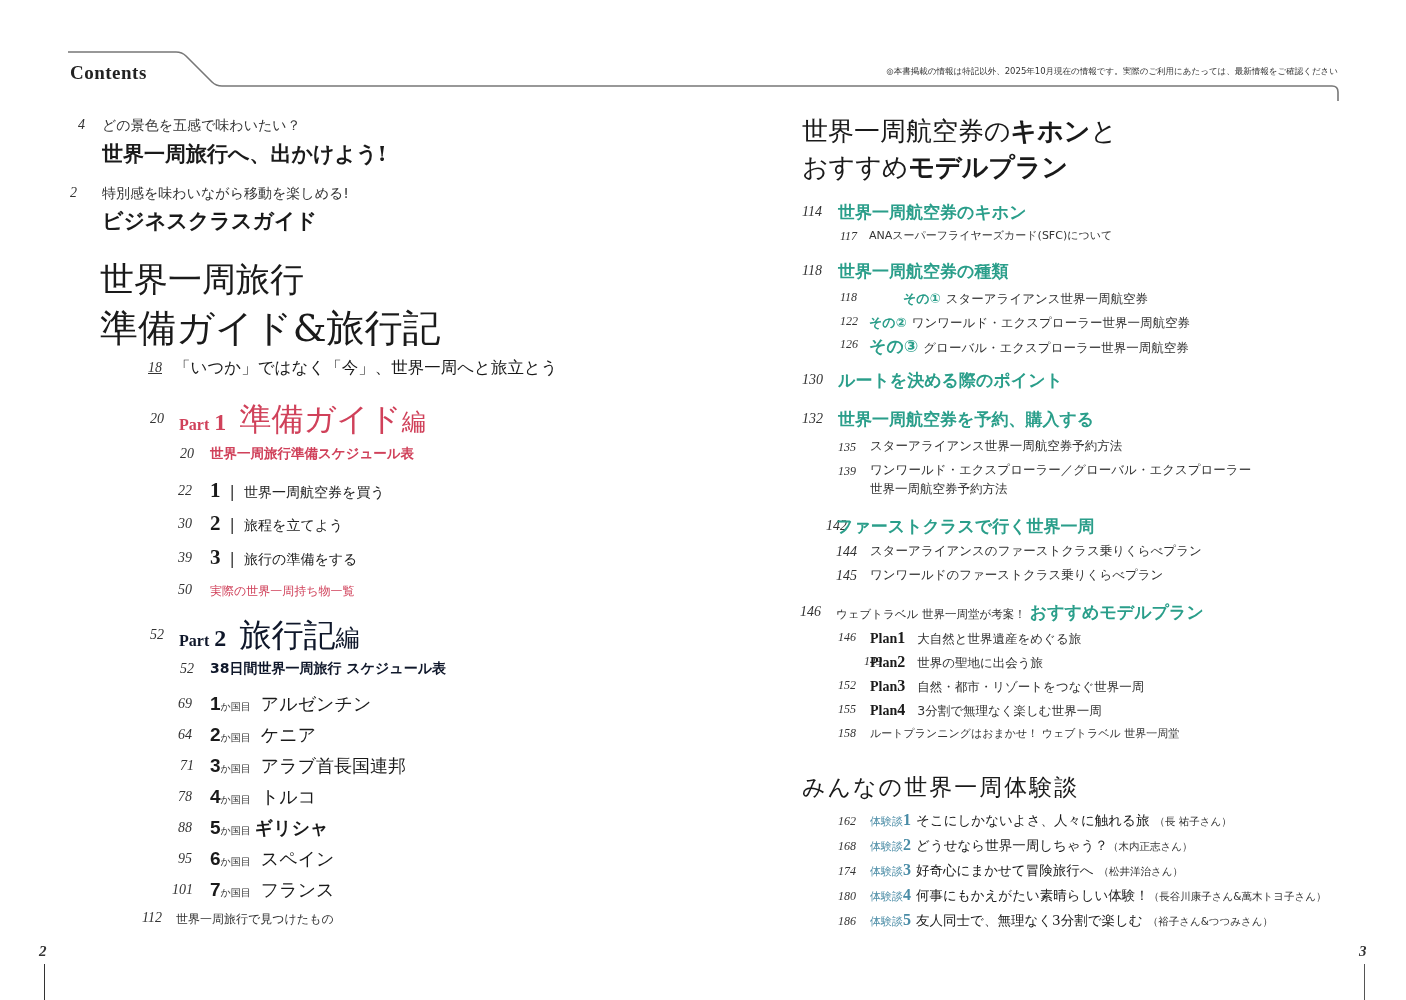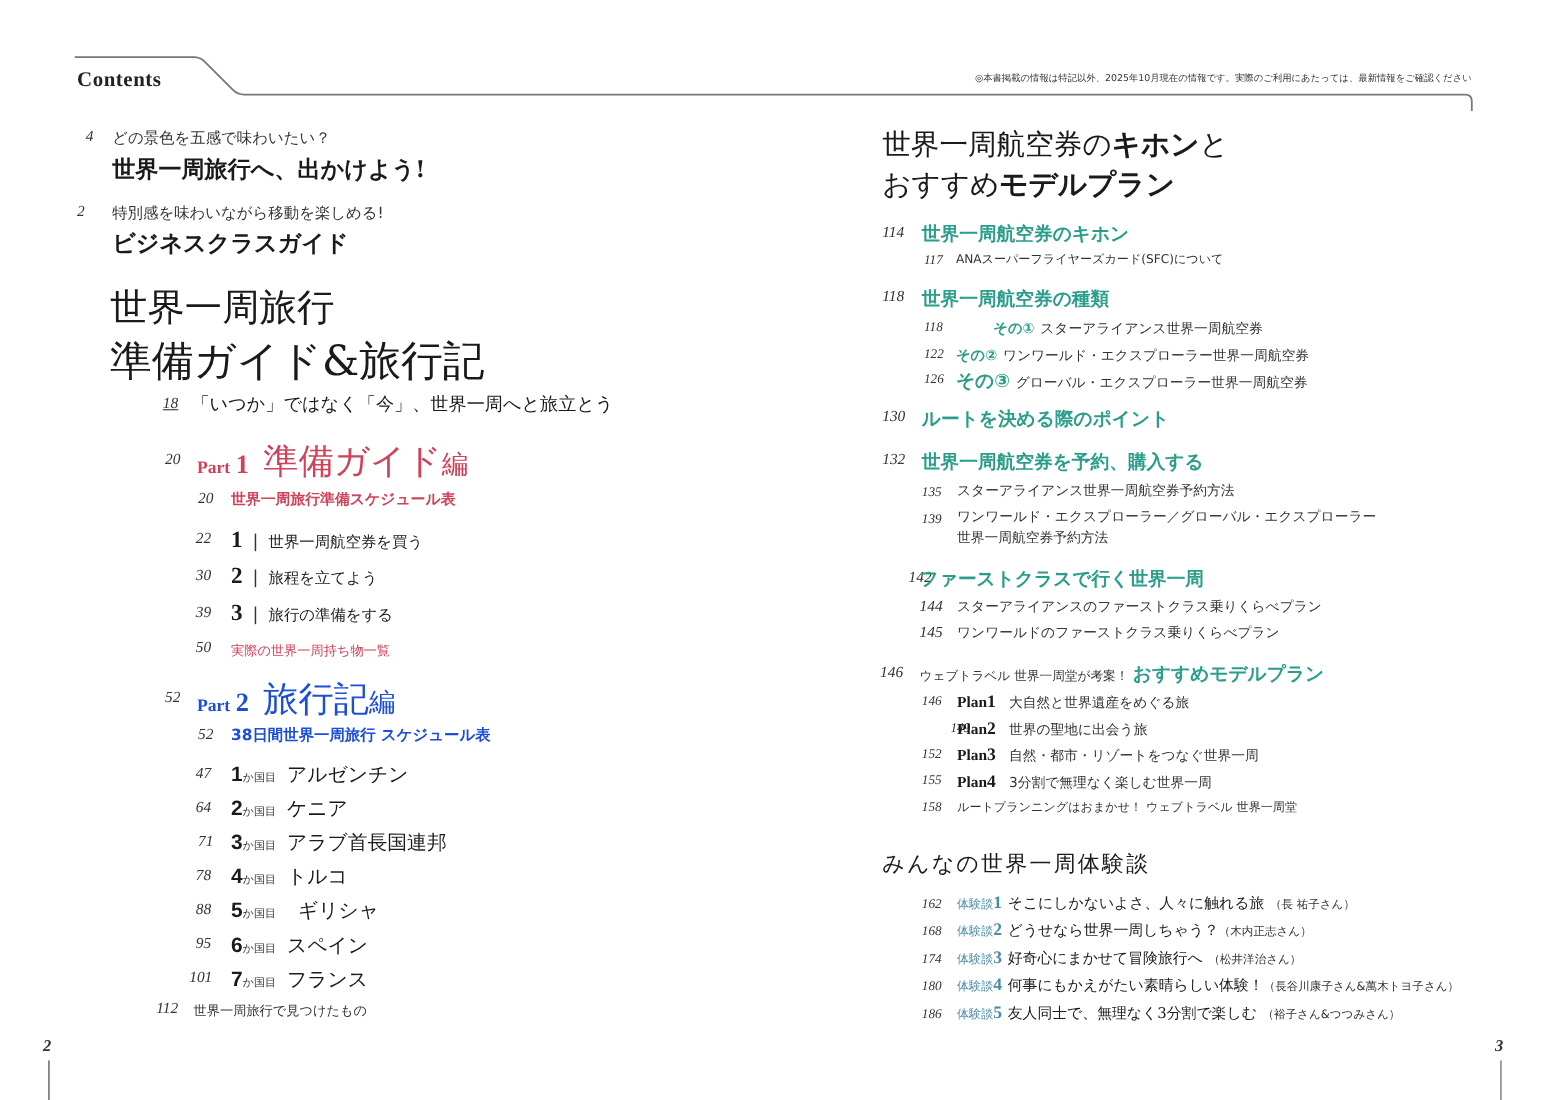--- a/index.html
+++ b/index.html
@@ -11,21 +11,21 @@
   
   #contents-tab { left:70px; top:62px; font-family:"Liberation Serif", serif; font-weight:bold; font-size:19px; letter-spacing:0.5px; color:#222; }
   #header-svg { position:absolute; left:0; top:0; }
   #disclaimer { right:68px; top:66px; font-size:8.5px; color:#333; }
 
   
   .l-sub { font-size:14px; color:#333; }
   .l-big { font-family:"DejaVu Serif", serif; font-weight:bold; font-size:21px; color:#1a1a1a; }
   .title-xl { font-family:"DejaVu Serif", serif; font-size:34px; color:#1a1a1a; }
   .red { color:#d0415a; }
-  .blue { color:#1d4ed8; }
+  .blue { color:#0f172a; }
   .teal { color:#2a9e8a; }
   .partlbl { font-family:"Liberation Serif", serif; font-weight:bold; font-size:16px;margin-top:20px; }
   .partnum { font-family:"Liberation Serif", serif; font-weight:bold; font-size:24px; }
   .partbig { font-family:"DejaVu Serif", serif; font-size:32px; }
   .partsuf { font-family:"DejaVu Serif", serif; font-size:24px; }
   .stepnum { font-family:"Liberation Serif", serif; font-weight:bold; font-size:21px; color:#1a1a1a; }
   .country-num { font-family:"Liberation Sans", sans-serif; font-weight:bold; font-size:19px; color:#1a1a1a; }
   .country-suf { font-size:10px; color:#333; }
   .country-name { font-family:"DejaVu Serif", serif; font-size:18px; color:#1a1a1a; }
 
@@ -34,21 +34,21 @@
   .r-title b { font-weight:bold; }
   .r-h { font-weight:bold; font-size:17px; color:#2a9e8a; }
   .r-s { font-size:12.5px; color:#333; }
   .r-xs { font-size:11px; color:#333; }
   .plan { font-family:"Liberation Serif", serif; font-weight:bold; font-size:14px; color:#1a1a1a; }
   .plan .n { font-size:16px; }
   .exp-lbl { font-size:11px; color:#4a8ca6; }
   .exp-num { font-family:"Liberation Serif", serif; font-weight:bold; font-size:16px; color:#4a8ca6; }
   .exp-txt { font-family:"DejaVu Serif", serif; font-size:13.5px; color:#1a1a1a; }
   .exp-who { font-size:10.5px; color:#333; }
-  .mincho-title { font-family:"DejaVu Serif", serif; font-size:20px; color:#1a1a1a; letter-spacing:2px; }
+  .mincho-title { font-family:"DejaVu Serif", serif; font-size:23px; color:#1a1a1a; letter-spacing:2px; }
 
   .folio { font-family:"Liberation Serif", serif; font-style:italic; font-weight:bold; font-size:15px; color:#333; }
   .vline { position:absolute; width:1px; background:#333; }
 </style>
 </head>
 <body>
 
 <svg id="header-svg" width="1406" height="110">
   <path d="M68 52 L176 52 Q182 52 186 56 L212 82 Q216 86 222 86 L1332 86 Q1338 86 1338 92 L1338 101" fill="none" stroke="#777" stroke-width="1.6"></path>
 </svg>
@@ -103,34 +103,34 @@
   <div class="abs pn" style="left:150px;top:627px;font-size:14px;">52</div>
   <div class="abs blue" style="left:179px;top:614px;">
     <span class="partlbl">Part</span>
     <span class="partnum">2</span>
     <span class="partbig" style="margin-left:8px;">旅行記</span><span class="partsuf">編</span>
   </div>
   <div class="abs pn" style="left:180px;top:661px;font-size:14px;">52</div>
   <div class="abs blue" style="left:210px;top:660px;font-weight:bold;font-size:14px;">38日間世界一周旅行 スケジュール表</div>
 
   <div>
-    <div class="abs pn" style="left:178px;top:696px;font-size:14px;">47</div>
+    <div class="abs pn" style="left:178px;top:696px;font-size:14px;">69</div>
     <div class="abs" style="left:210px;top:692px;"><span class="country-num">1</span><span class="country-suf">か国目</span><span class="country-name" style="margin-left:10px;">アルゼンチン</span></div>
 
     <div class="abs pn" style="left:178px;top:727px;font-size:14px;">64</div>
     <div class="abs" style="left:210px;top:723px;"><span class="country-num">2</span><span class="country-suf">か国目</span><span class="country-name" style="margin-left:10px;">ケニア</span></div>
 
     <div class="abs pn" style="left:180px;top:758px;font-size:14px;">71</div>
     <div class="abs" style="left:210px;top:754px;"><span class="country-num">3</span><span class="country-suf">か国目</span><span class="country-name" style="margin-left:10px;">アラブ首長国連邦</span></div>
 
     <div class="abs pn" style="left:178px;top:789px;font-size:14px;">78</div>
     <div class="abs" style="left:210px;top:785px;"><span class="country-num">4</span><span class="country-suf">か国目</span><span class="country-name" style="margin-left:10px;">トルコ</span></div>
 
     <div class="abs pn" style="left:178px;top:820px;font-size:14px;">88</div>
-    <div class="abs" style="left:210px;top:816px;"><span class="country-num">5</span><span class="country-suf">か国目</span><span class="country-name" style="margin-left:20px;">ギリシャ</span></div>
+    <div class="abs" style="left:210px;top:816px;"><span class="country-num">5</span><span class="country-suf">か国目</span><span class="country-name" style="margin-left:4px;font-weight:bold;">ギリシャ</span></div>
 
     <div class="abs pn" style="left:178px;top:851px;font-size:14px;">95</div>
     <div class="abs" style="left:210px;top:847px;"><span class="country-num">6</span><span class="country-suf">か国目</span><span class="country-name" style="margin-left:10px;">スペイン</span></div>
 
     <div class="abs pn" style="left:172px;top:882px;font-size:14px;">101</div>
     <div class="abs" style="left:210px;top:878px;"><span class="country-num">7</span><span class="country-suf">か国目</span><span class="country-name" style="margin-left:10px;">フランス</span></div>
   </div>
 
   <div class="abs pn" style="left:142px;top:910px;font-size:14px;">112</div>
   <div class="abs" style="left:176px;top:911px;font-size:12px;color:#333;">世界一周旅行で見つけたもの</div>

